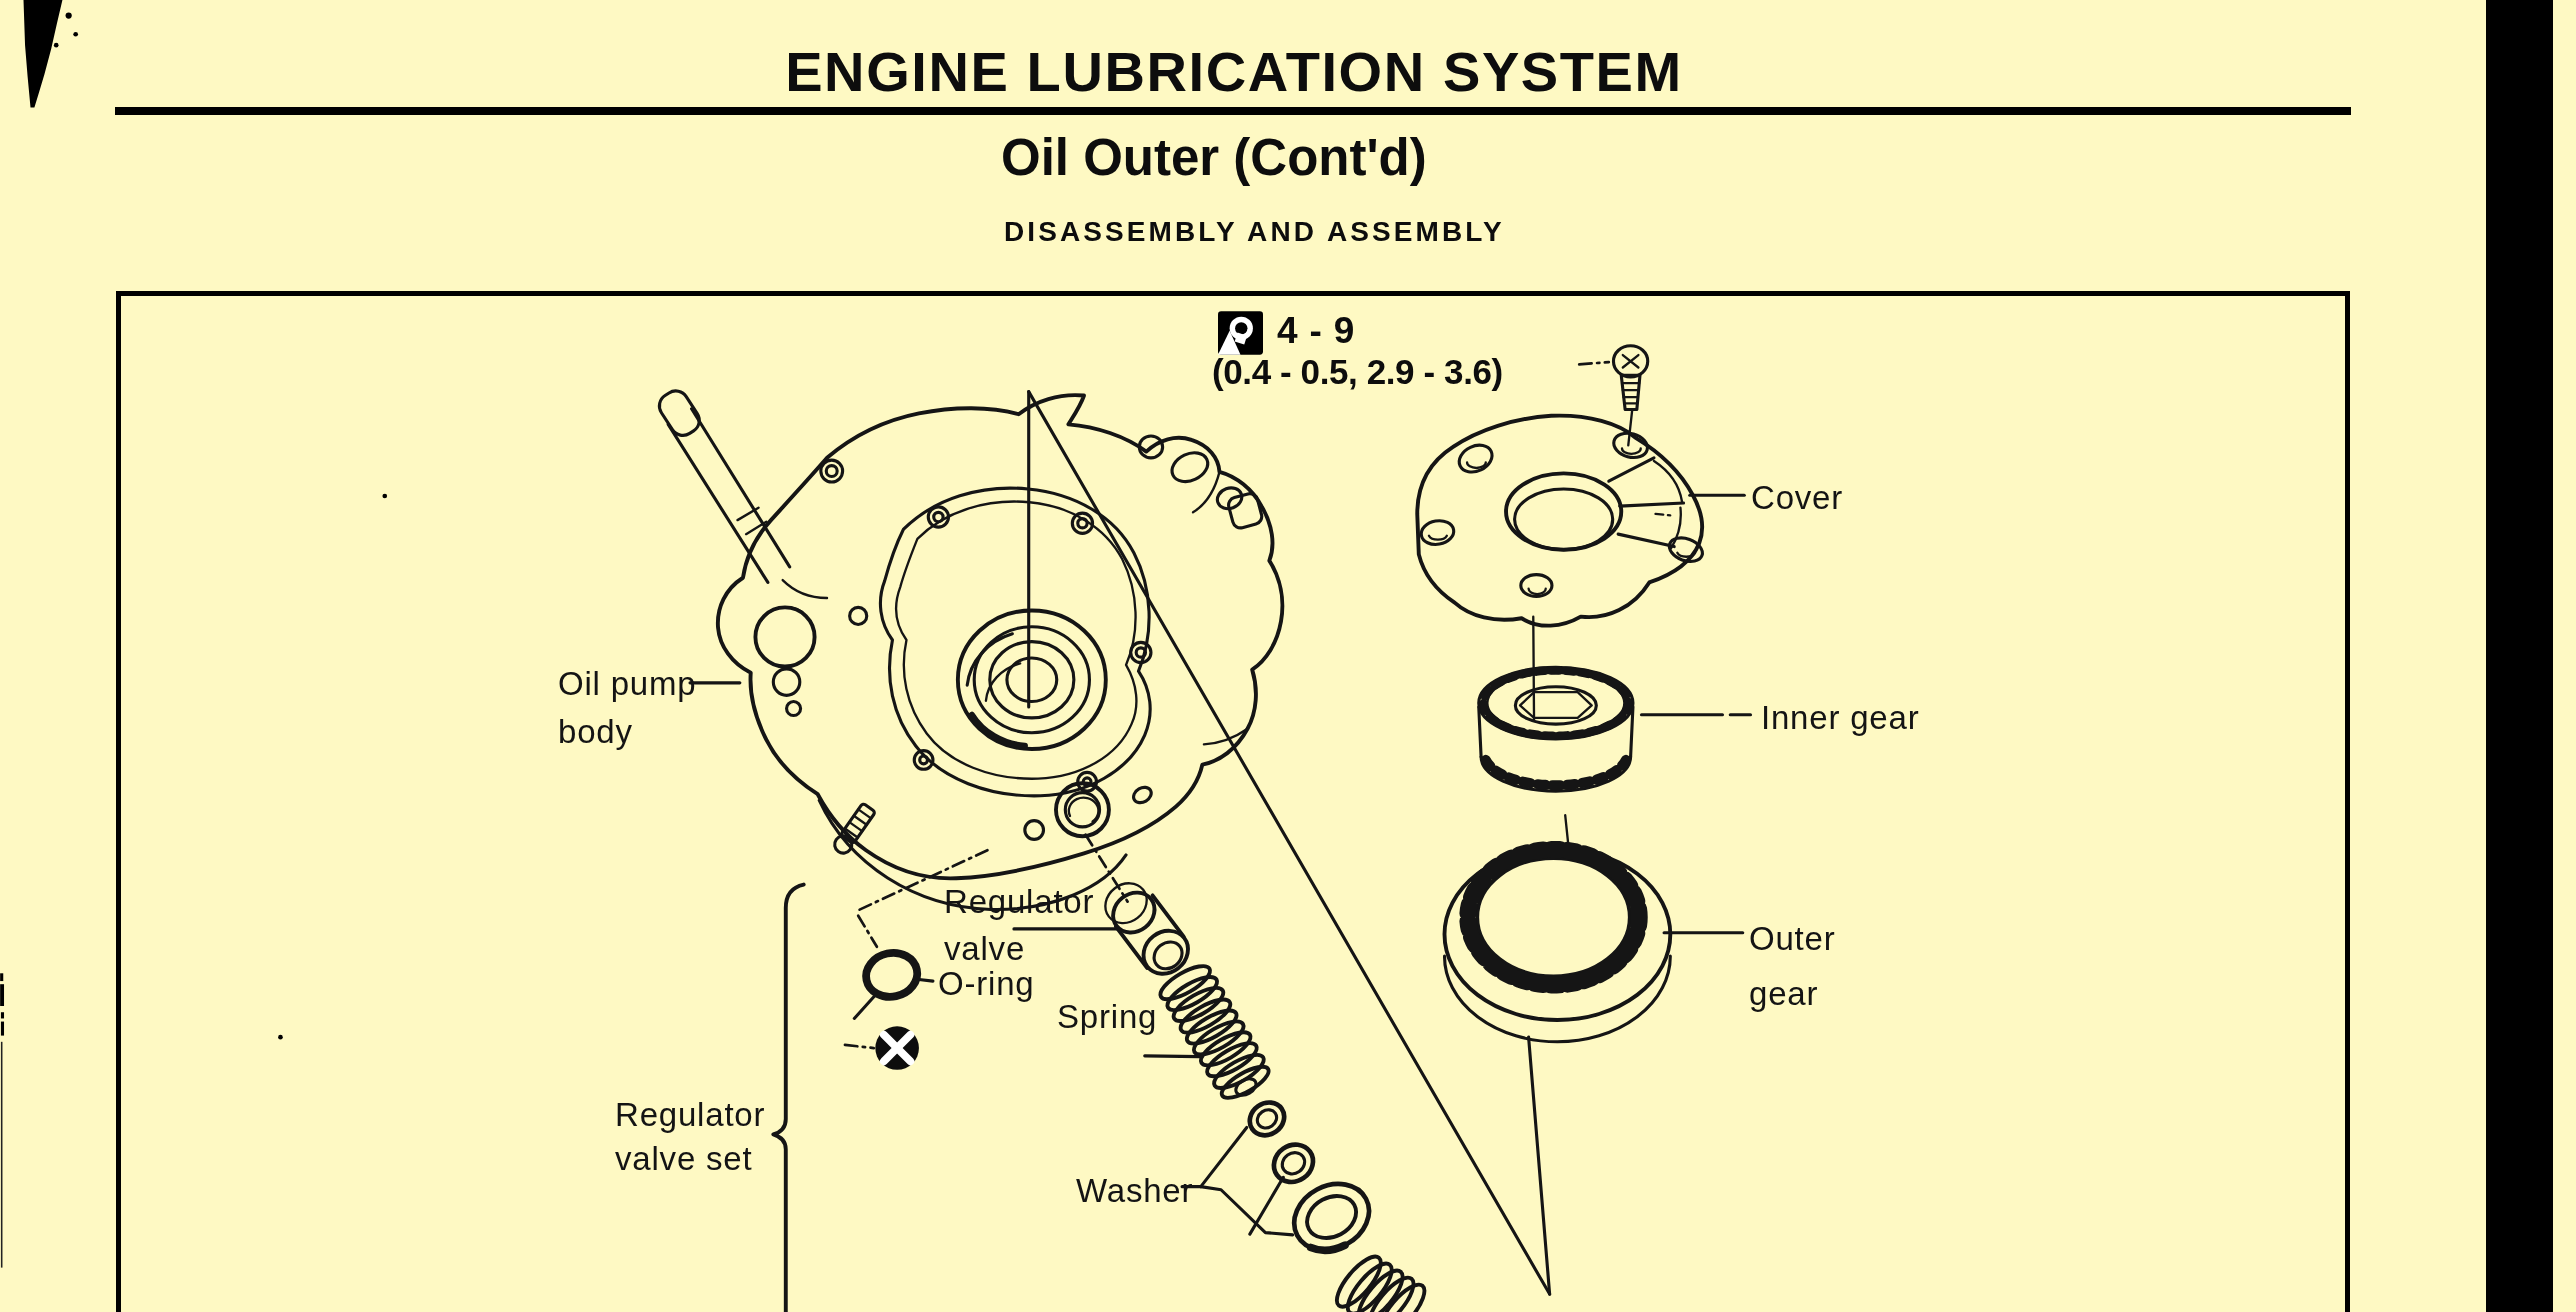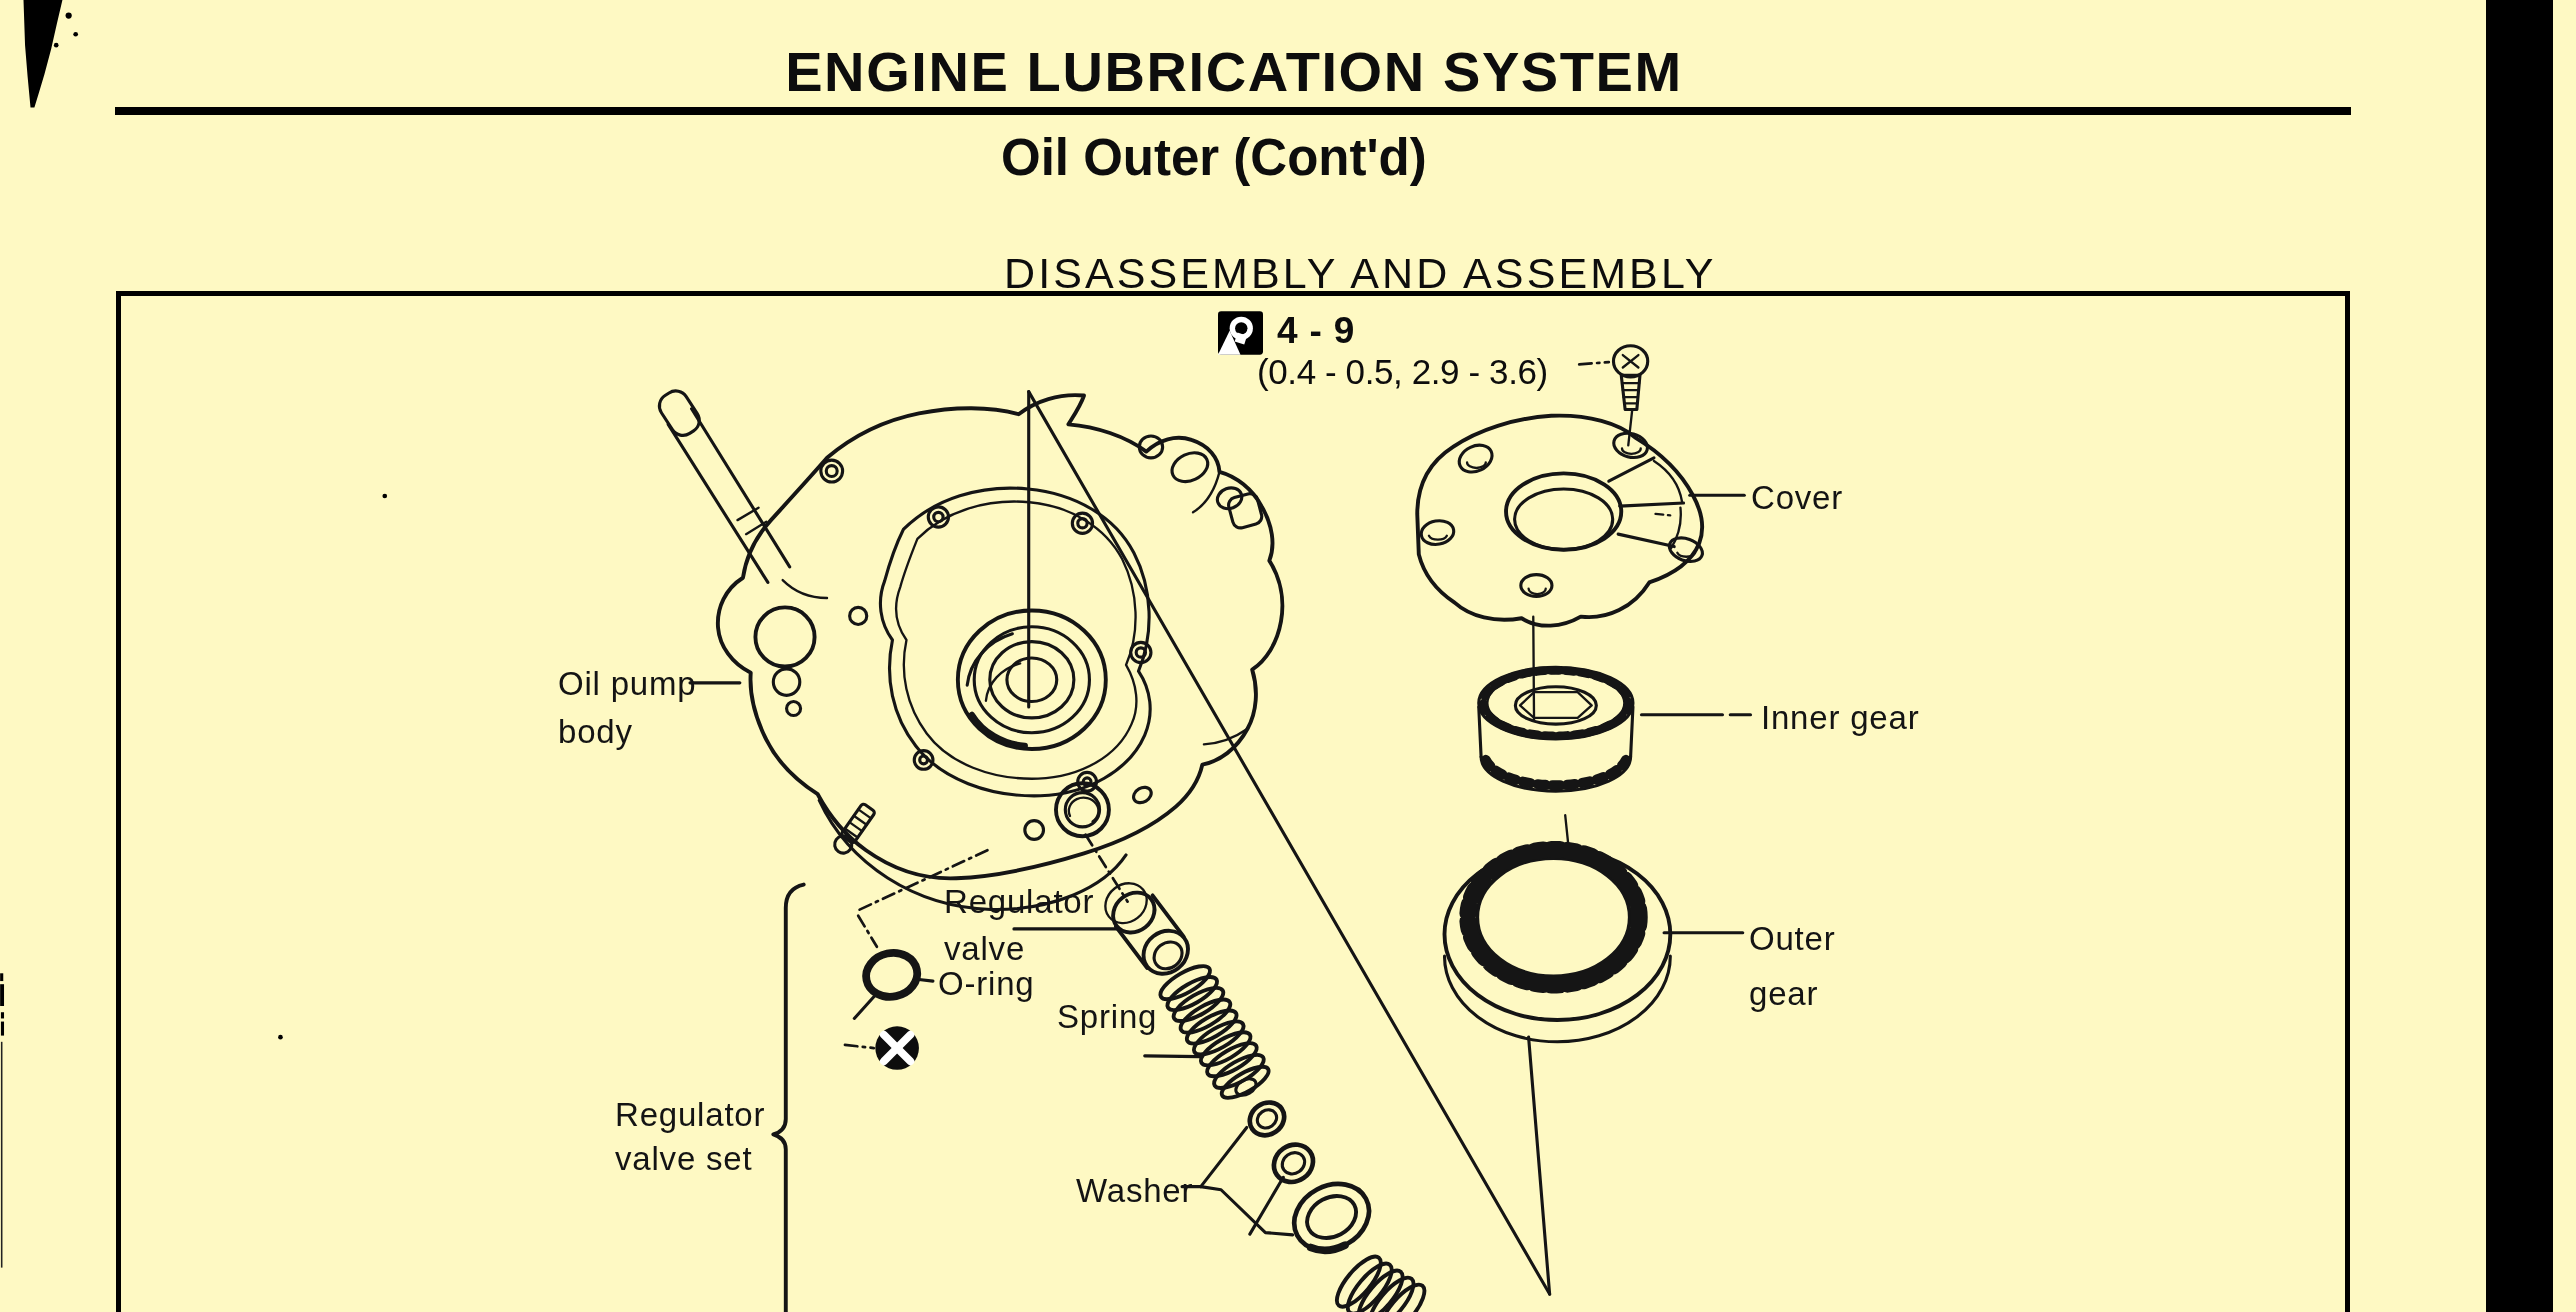--- a/index.html
+++ b/index.html
@@ -2,25 +2,25 @@
 <html style="font-size:12.5px"><head>
 <meta charset="utf-8">
 <style>
   html,body{margin:0;padding:0;background:#e8e8e8;}
   .page{position:relative;width:2576px;height:1312px;background:#fef9c3;overflow:hidden;
         font-family:"Liberation Sans", sans-serif;color:#0d0d0d;}
   .abs{position:absolute;}
   .hdr-title{left:115px;top:39px;width:2238px;text-align:center;font-size:56px;font-weight:bold;letter-spacing:1.6px;}
   .hdr-rule{left:115px;top:107px;width:2236px;height:7.8px;background:#000;}
   .hdr-sub{left:1001px;top:128px;font-size:51px;font-weight:bold;}
-  .hdr-section{left:1004px;top:216px;font-size:43px;font-weight:normal;letter-spacing:3.1px;margin-top:33px;}
+  .hdr-section{left:1004px;top:216px;font-size:28px;font-weight:bold;letter-spacing:3.1px;}
   .fig-border{background:#000;}
   .part-label{font-size:33px;letter-spacing:0.8px;white-space:nowrap;line-height:45px;color:#141414;}
   .torque-num{font-size:37px;font-weight:bold;letter-spacing:0.8px;}
-  .torque-alt{font-size:35px;font-weight:normal;letter-spacing:-0.4px;margin-left:45px;}
+  .torque-alt{font-size:35px;font-weight:bold;letter-spacing:-0.4px;}
   .right-bar{left:2486px;top:0;width:67px;height:1312px;background:#000;}
   svg.overlay{left:0;top:0;}
   svg.overlay *{vector-effect:none;}
   .lh62{line-height:48px;} .lh70{line-height:55px;} .lh56{line-height:44px;} .lh60{line-height:47px;}
 </style>
 </head>
 <body>
 
 <div class="page">
 

